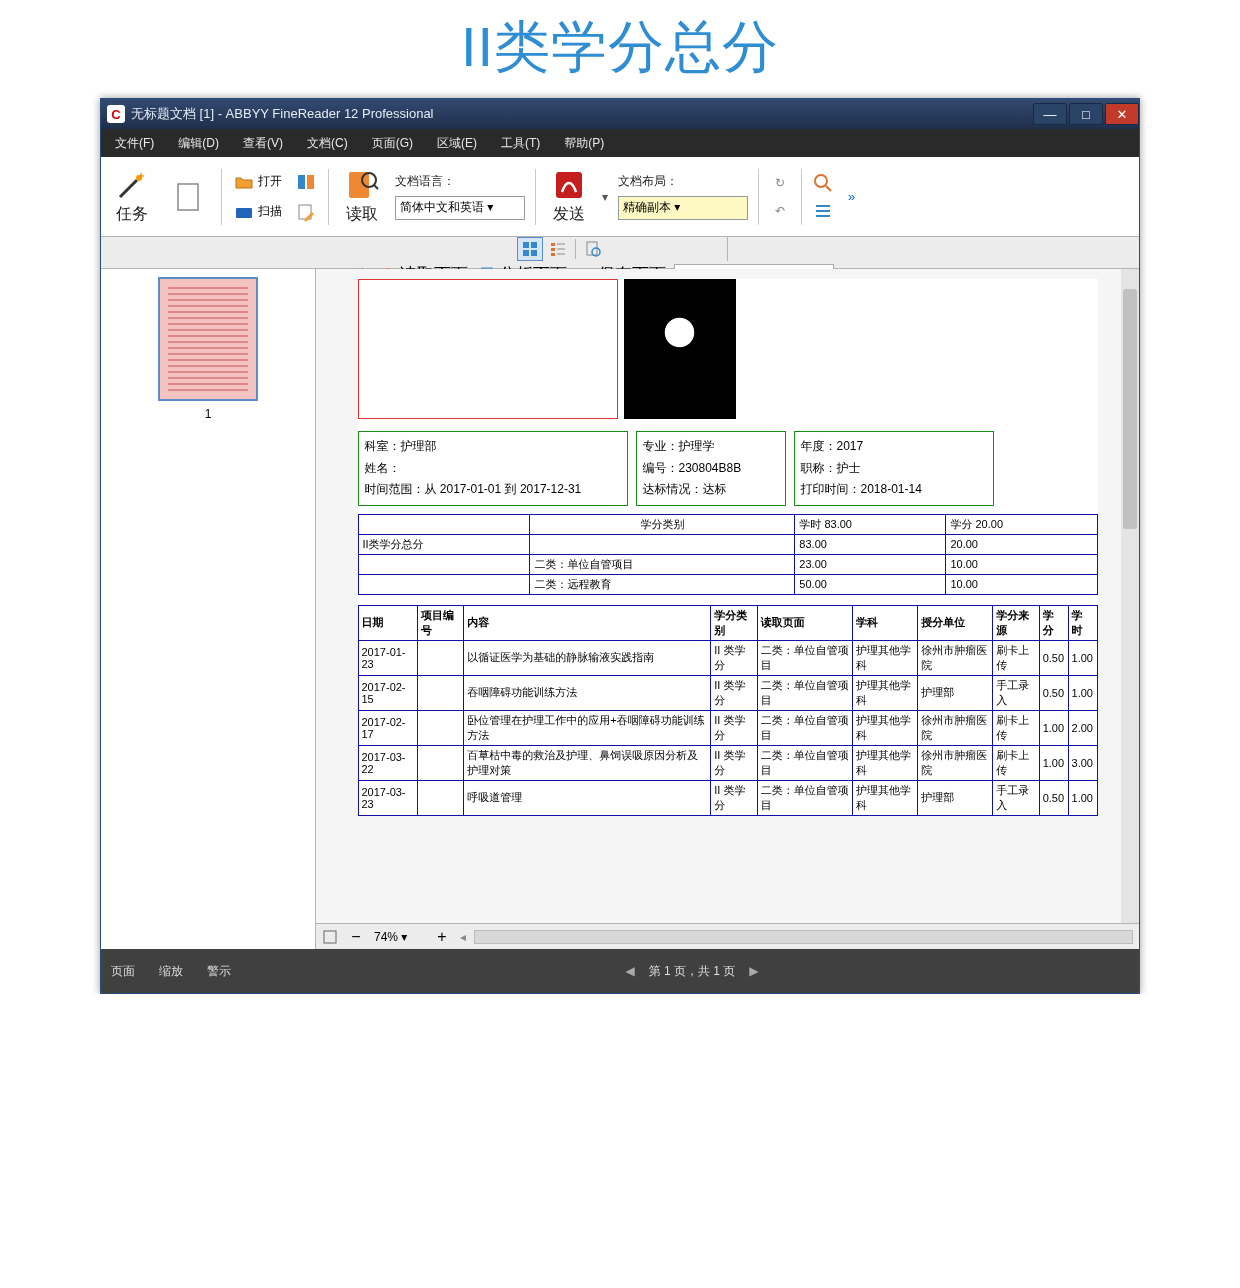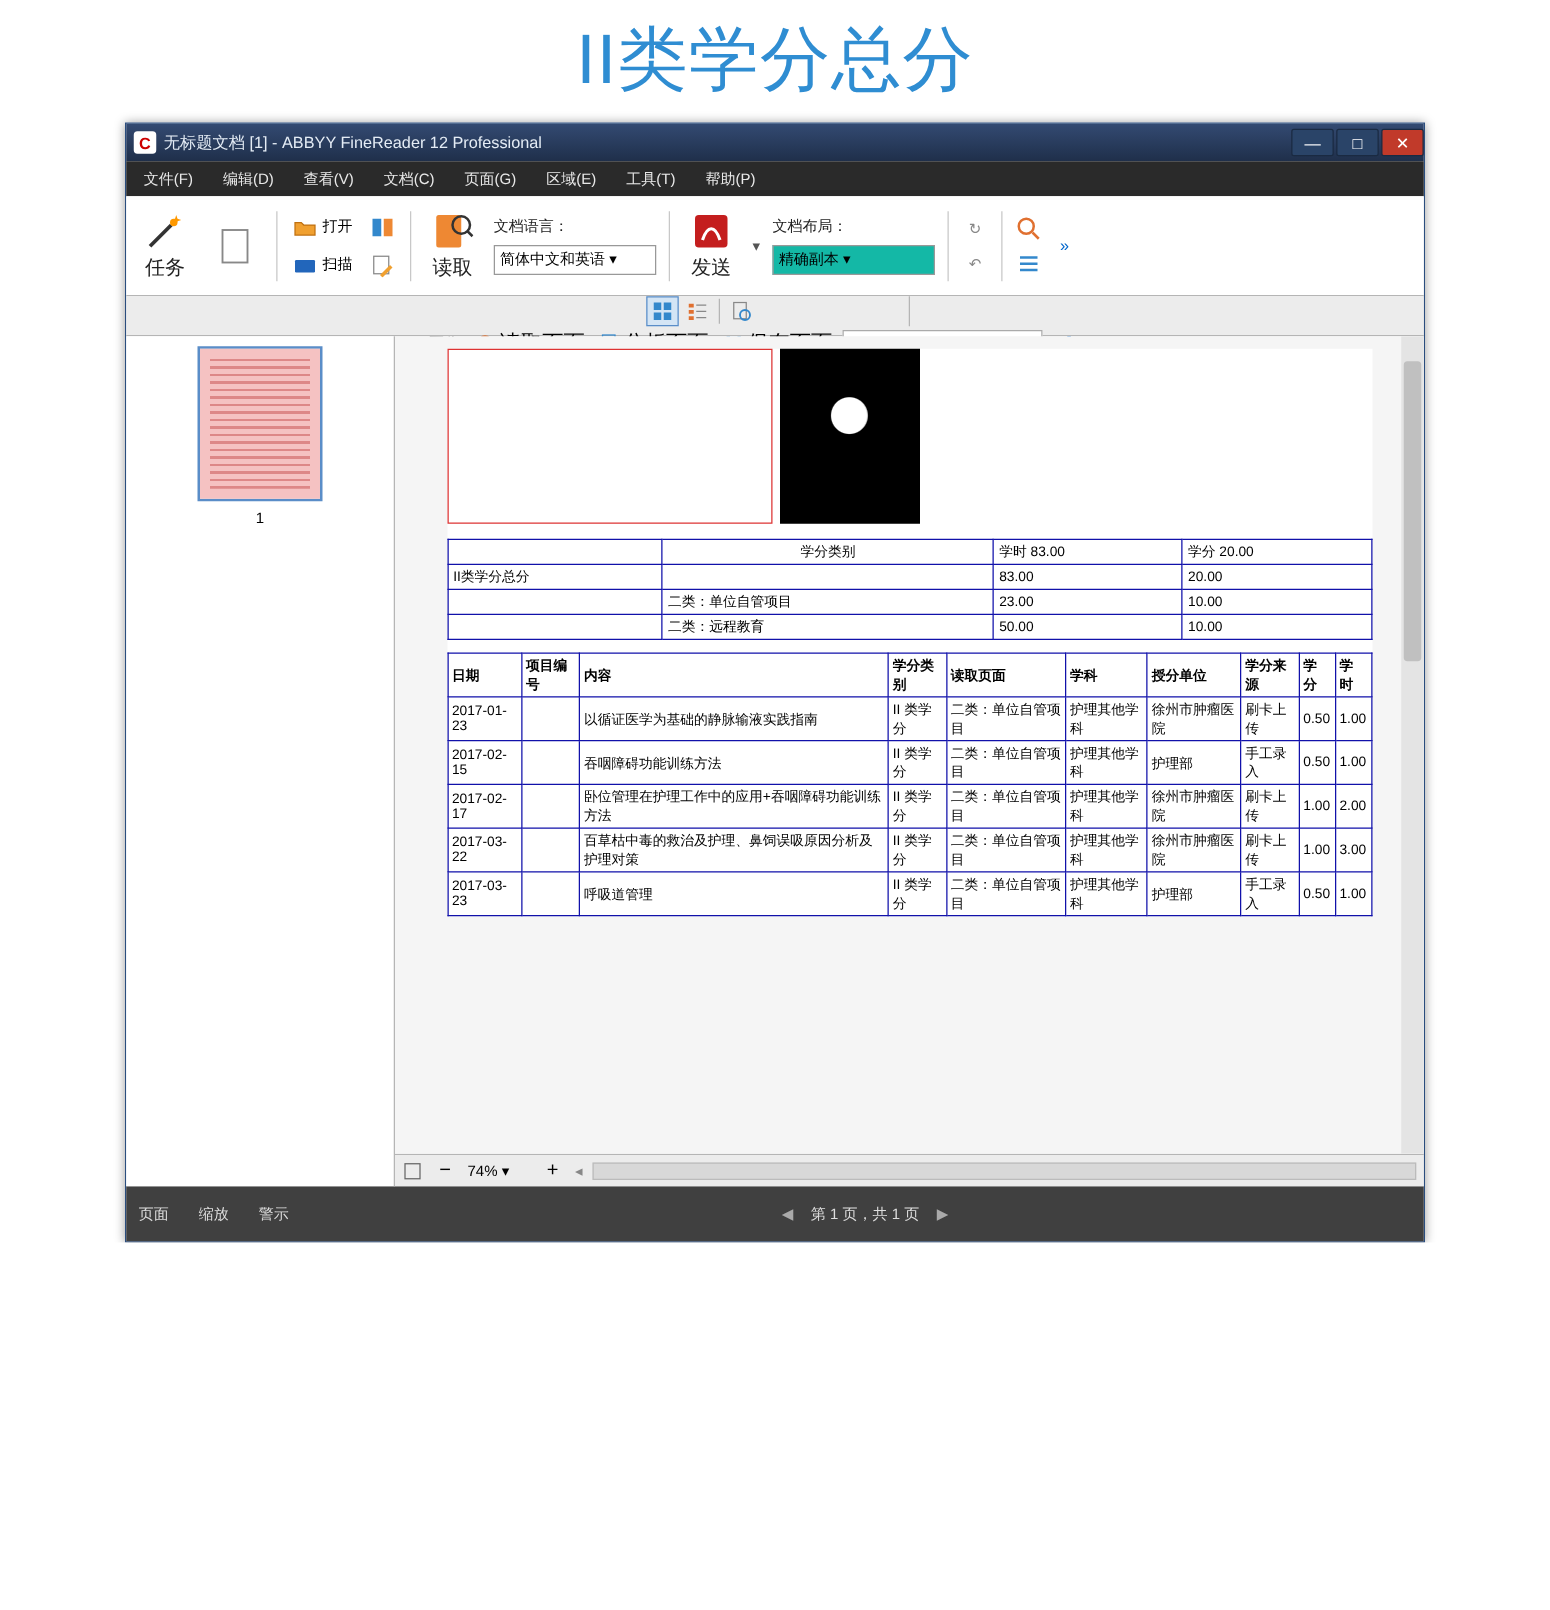--- a/index.html
+++ b/index.html
@@ -181,21 +181,21 @@
           <svg width="34" height="34">
             <rect x="4" y="4" width="26" height="26" fill="#c41e1e" rx="3"></rect>
             <path d="M10 24c4-12 10-12 14 0" fill="none" stroke="#fff" stroke-width="2.5"></path>
           </svg>
         </span>
       <span class="r-lbl">发送</span>
     </div>
     <span style="color:#555">▾</span>
     <div class="lang-block">
       <div class="lang-label">文档布局：</div>
-      <div class="lang-select" style="background:#14b8a6"><span>精确副本</span> ▾</div>
+      <div class="lang-select" style="background:#fef9c3"><span>精确副本</span> ▾</div>
     </div>
     <div class="r-sep"></div>
     <div class="r-group" style="flex-direction:column;gap:6px">
       <span class="ic" style="width:22px;height:22px;color:#888">↻</span>
       <span class="ic" style="width:22px;height:22px;color:#888">↶</span>
     </div>
     <div class="r-sep"></div>
     <div class="r-group" style="flex-direction:column;gap:6px">
       <span class="ic">
           <svg width="22" height="22">
@@ -290,20 +290,37 @@
 
     <div class="main-pane">
       <div class="doc-view">
         <div class="page">
 
           <div class="photo-row">
             <div class="red-box"></div>
             <div class="photo"></div>
           </div>
 
+          <div class="info-boxes">
+            <div class="info-box ib1">
+              <div>科室：护理部</div>
+              <div>姓名：</div>
+              <div>时间范围：从 2017-01-01 到 2017-12-31</div>
+            </div>
+            <div class="info-box ib2">
+              <div>专业：护理学</div>
+              <div>编号：230804B8B</div>
+              <div>达标情况：达标</div>
+            </div>
+            <div class="info-box ib3">
+              <div>年度：2017</div>
+              <div>职称：护士</div>
+              <div>打印时间：2018-01-14</div>
+            </div>
+          </div>
 
           <table class="sum-table">
             <tbody>
                 <tr>
                   <td></td>
                   <td style="text-align:center">学分类别</td>
                   <td>学时 83.00</td>
                   <td>学分 20.00</td>
                 </tr>
             <tr>

